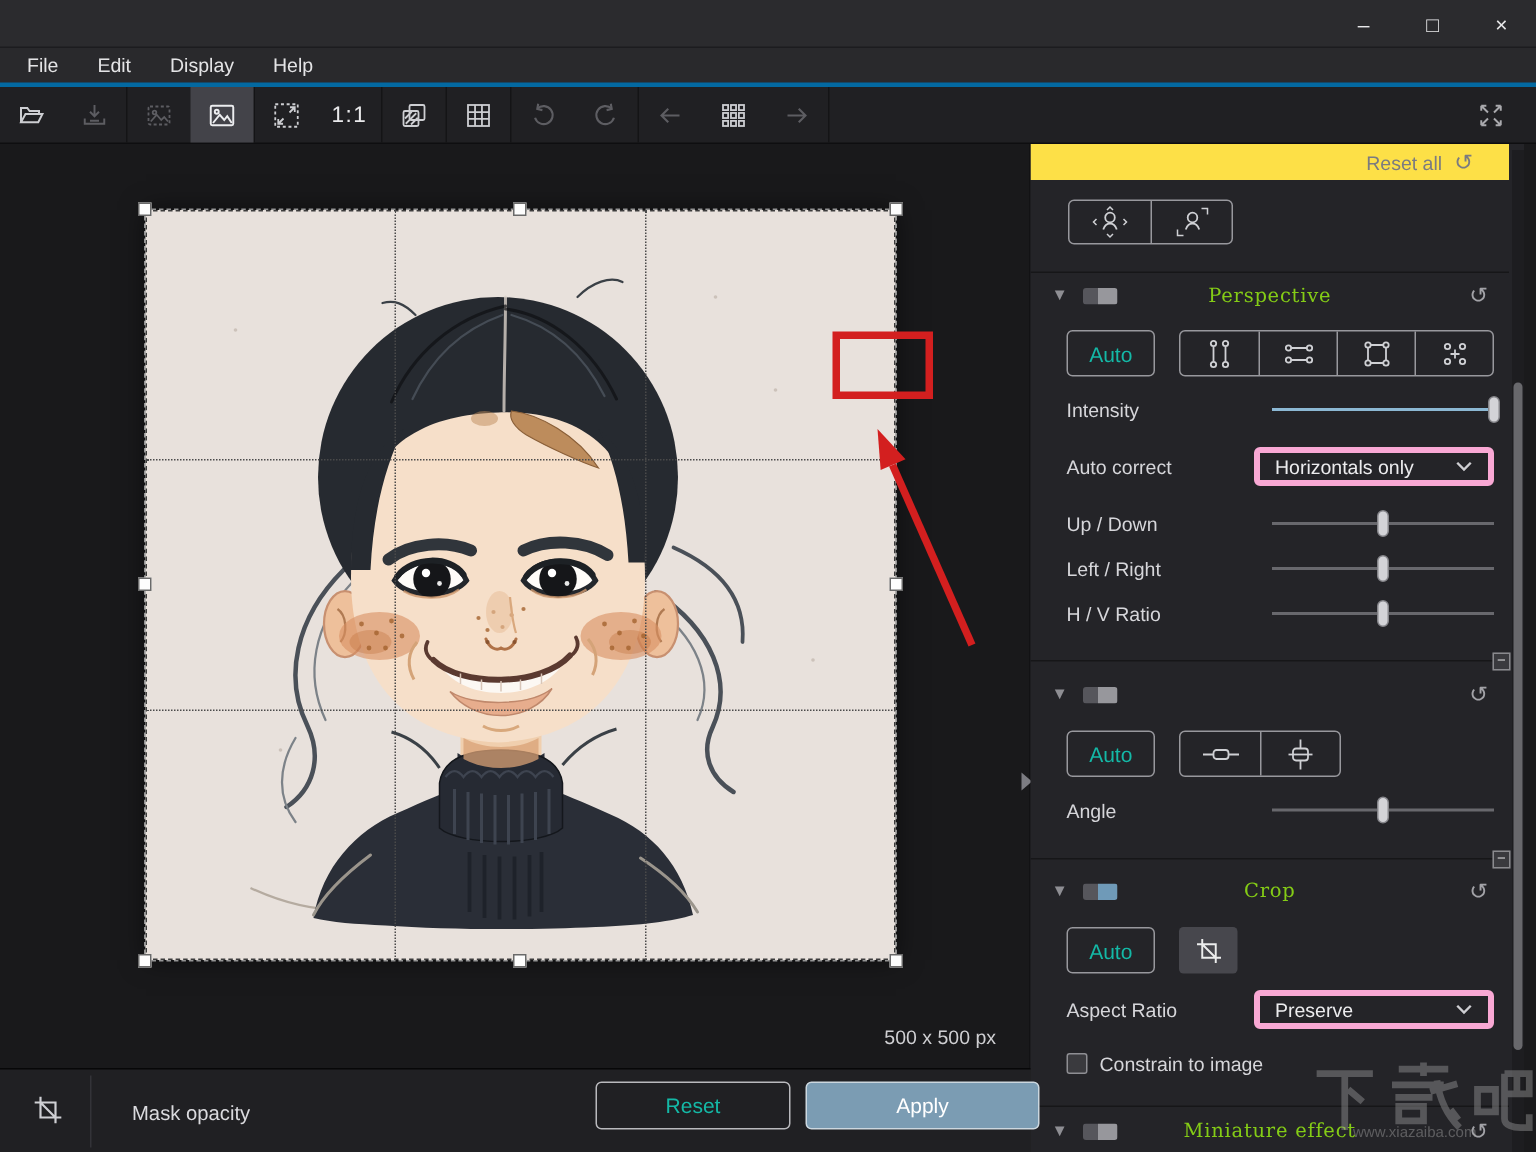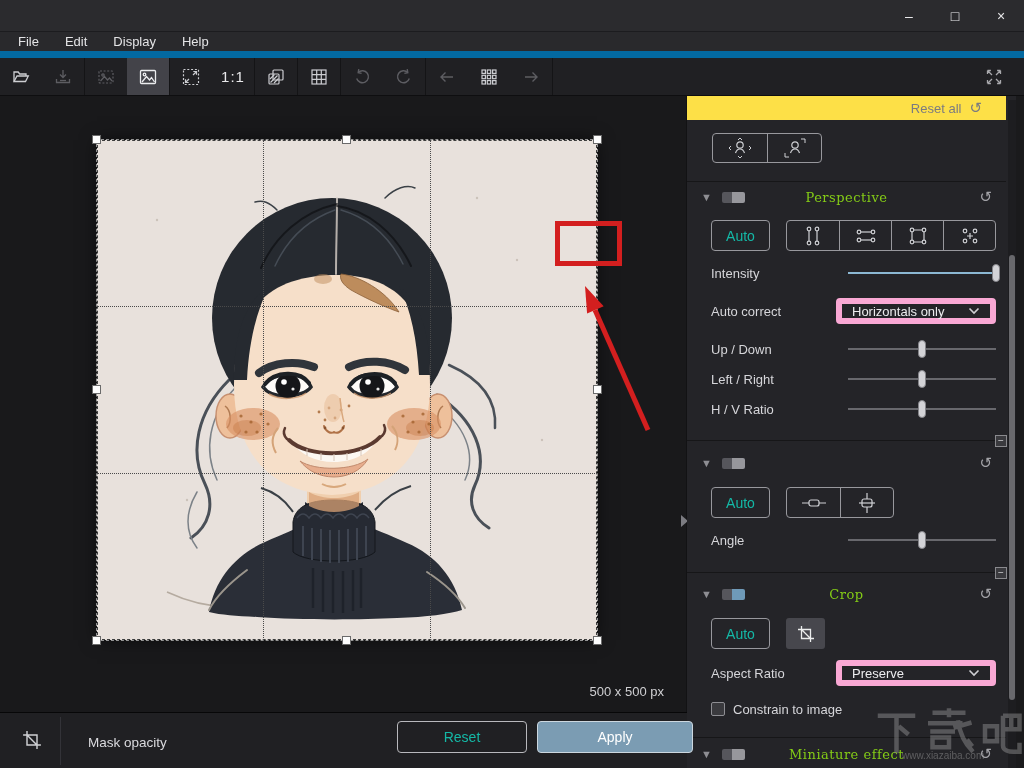--- a/index.html
+++ b/index.html
@@ -12,21 +12,21 @@
   .titlebar{position:absolute;left:0;top:0;width:1024px;height:32px;background:#2b2b2e;
     display:flex;align-items:center;border-bottom:1px solid #1c1c1f;}
   .title-text{margin-left:18px;font-size:12px;color:#d2d2d4;white-space:nowrap;overflow:hidden;
     text-overflow:ellipsis;max-width:860px;}
   .win-controls{position:absolute;right:0;top:0;height:32px;display:flex;}
   .win-btn{width:46px;height:32px;display:flex;align-items:center;justify-content:center;
     font-size:14px;color:#e8e8ea;}
 
   
   .menubar{position:absolute;left:0;top:32px;width:1024px;height:26px;background:#29292c;
-    display:flex;align-items:center;padding-left:18px;border-bottom:7px solid #0369a1;}
+    display:flex;align-items:center;padding-left:18px;border-bottom:3px solid #0369a1;}
   .menu-item{font-size:13px;color:#e4e4e6;padding:4px 14px 4px 0;margin-right:12px;cursor:default;}
 
   
   .toolbar{position:absolute;left:0;top:58px;width:1024px;height:38px;background:#202023;
     display:flex;align-items:stretch;border-bottom:1px solid #0e0e10;}
   .tb-group{display:flex;border-right:1px solid #141416;}
   .tb-btn{width:42px;display:flex;align-items:center;justify-content:center;color:#cdced2;}
   .tb-btn.dim{color:#5d5d62;}
   .tb-btn.active{background:#434349;color:#ecedef;}
   .tb-btn svg{display:block;}
@@ -73,21 +73,21 @@
   .tool-cell{display:flex;align-items:center;justify-content:center;color:#cfd0d4;}
   .tool-cell + .tool-cell{border-left:1px solid #98989d;}
   .tool-tile{position:absolute;width:39px;height:31px;border-radius:3px;background:#47474d;
     display:flex;align-items:center;justify-content:center;color:#eceded;}
   .prow-label{position:absolute;left:24px;font-size:13px;color:#d6d6da;}
   .slider{position:absolute;height:20px;}
   .slider .track{position:absolute;left:0;right:0;top:9px;height:2px;background:#68686d;}
   .slider .fill{position:absolute;left:0;top:9px;height:2px;background:#8cb8d4;}
   .slider .knob{position:absolute;top:50%;width:8px;height:18px;border-radius:4px;background:#d3d3d7;
     border:1px solid #85858a;transform:translate(-50%,-50%);}
-  .dropdown{position:absolute;height:26px;border:6px solid #f9a8d4;border-radius:4px;
+  .dropdown{position:absolute;height:26px;border:4px solid #f9a8d4;border-radius:4px;
     display:flex;align-items:center;padding:0 10px;font-size:13px;color:#ececee;}
   .dropdown .chev{position:absolute;right:10px;}
   .checkbox{position:absolute;width:14px;height:14px;border:1px solid #8e8e93;border-radius:2px;background:#3a3a3e;}
   .minus-box{position:absolute;left:308px;width:12px;height:12px;border:1px solid #8a8a8e;background:#3a3a3e;
     color:#d2d2d5;font-size:10px;line-height:10px;text-align:center;}
   .scroll-track{position:absolute;left:321px;top:4px;width:8px;height:668px;background:#1d1d20;}
   .scroll-thumb{position:absolute;left:322px;top:159px;width:6px;height:445px;background:#68686c;border-radius:3px;}
   .edge-strip{position:absolute;left:329px;top:0;width:8px;height:672px;background:#1a1a1c;}
 
   

